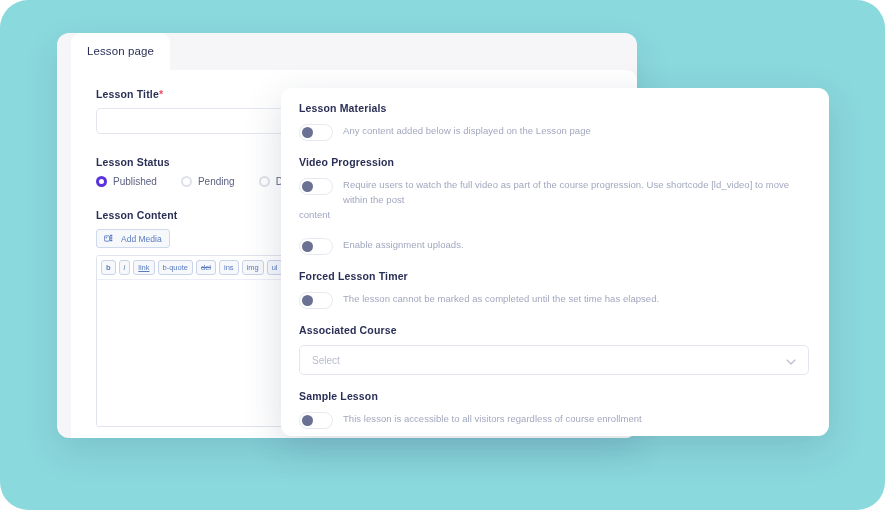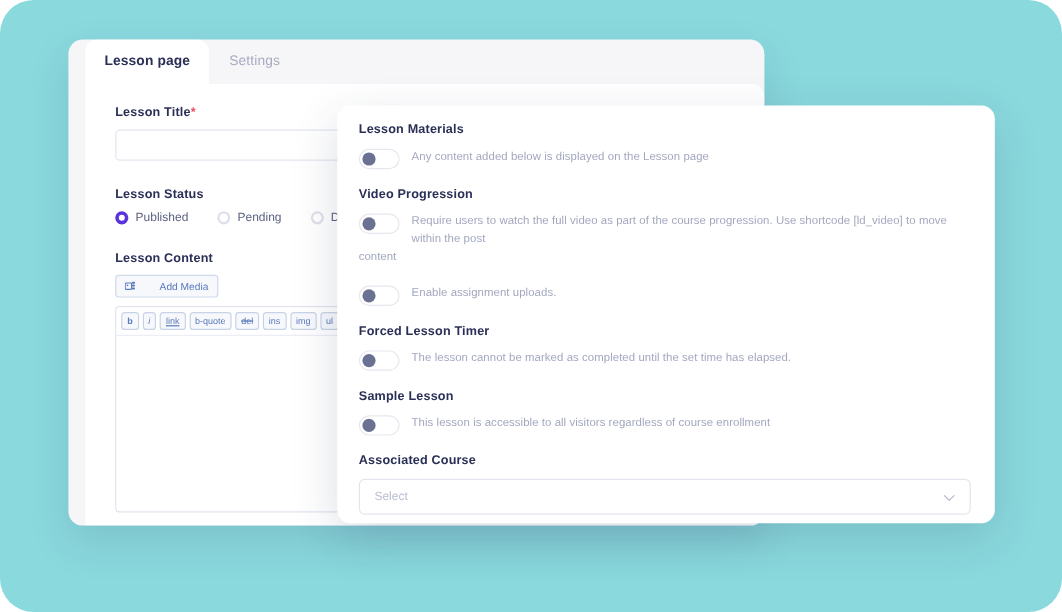--- a/index.html
+++ b/index.html
@@ -57,21 +57,21 @@
     font-size: 11.5px;
     letter-spacing: 0.1px;
     padding: 0 16px;
     box-sizing: border-box;
     cursor: pointer;
   }
   .tab.active {
     left: 14px;
     background: #ffffff;
     color: #2a2f56;
-    font-weight: bold;
+    font-weight: normal;
     border-radius: 10px 10px 0 0;
     min-width: 88px;
     text-align: center;
   }
   .tab.inactive {
     left: 118px;
     color: #a7abc0;
     font-weight: normal;
     background: transparent;
   }
@@ -130,21 +130,21 @@
   .radio-dot.on {
     border: 3.5px solid #5a33de;
     background: #ffffff;
   }
   .radio-label { font-size: 10px; color: #5c6180; }
 
   
   #add-media-btn {
     display: inline-flex;
     align-items: center;
-    gap: 20px;
+    gap: 8px;
     height: 19px;
     padding: 0 7px;
     border: 1px solid #cfd9ec;
     border-radius: 3px;
     background: #f7f8fb;
     font-size: 8.5px;
     color: #5a7bbd;
     cursor: pointer;
     box-sizing: border-box;
   }
@@ -272,23 +272,20 @@
 <body>
 
 <div id="stage">
   <div id="canvas">
 
     <div id="left-card">
 
       <div id="tabbar">
         <div class="tab active">
           <span>Lesson page</span>
-        </div>
-        <div class="tab inactive">
-          <span>Settings</span>
         </div>
       </div>
 
       <div id="left-body">
 
         <div class="fld-label">
           <span>Lesson Title</span><span class="req">*</span>
         </div>
         <input id="lesson-title-input" type="text" value="" style="">
 
@@ -392,38 +389,38 @@
           <div class="toggle">
               <span class="knob"></span>
             </div>
           <div class="desc-wrap">
             <div class="toggle-desc">The lesson cannot be marked as completed until the set time has elapsed.</div>
           </div>
         </div>
       </div>
 
       <div class="sec">
-        <div class="sec-title">Sample Lesson</div>
-        <div class="toggle-row">
-          <div class="toggle">
-              <span class="knob"></span>
-            </div>
-          <div class="desc-wrap">
-            <div class="toggle-desc">This lesson is accessible to all visitors regardless of course enrollment</div>
-          </div>
-        </div>
-      </div>
-
-      <div class="sec">
         <div class="sec-title">Associated Course</div>
         <div id="assoc-select">
           <span id="assoc-select-value">Select</span>
           <span id="assoc-chevron">
             <svg width="10" height="6" viewBox="0 0 10 6">
                 <path d="M1 1 L5 5 L9 1" fill="none" stroke="#b9bccd" stroke-width="1.1" stroke-linecap="round" stroke-linejoin="round"></path>
               </svg>
           </span>
         </div>
       </div>
 
+      <div class="sec">
+        <div class="sec-title">Sample Lesson</div>
+        <div class="toggle-row">
+          <div class="toggle">
+              <span class="knob"></span>
+            </div>
+          <div class="desc-wrap">
+            <div class="toggle-desc">This lesson is accessible to all visitors regardless of course enrollment</div>
+          </div>
+        </div>
+      </div>
+
     </div>
   </div>
 </div>
 
 </body></html>

